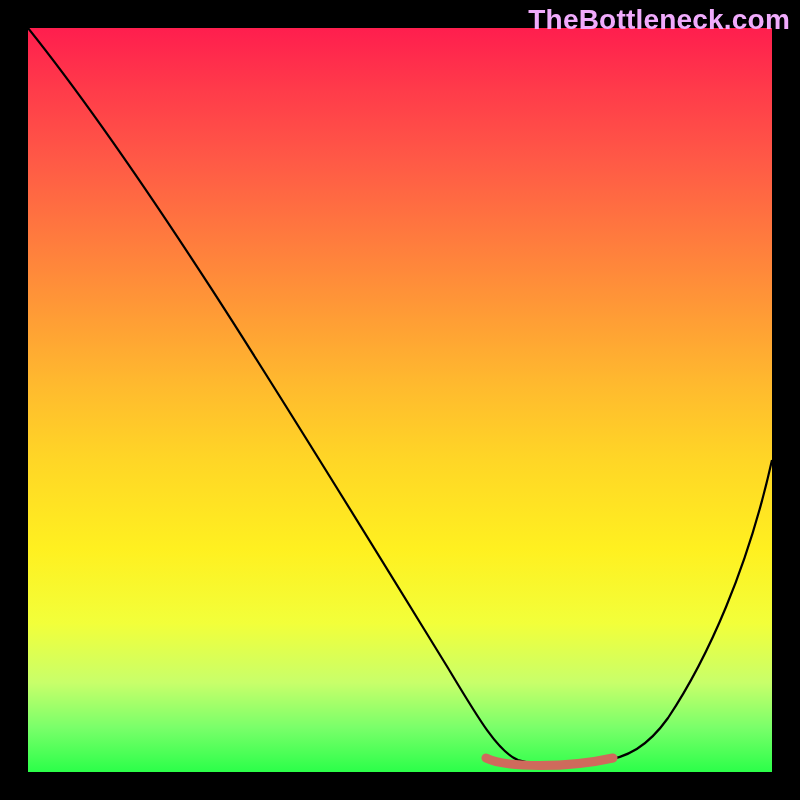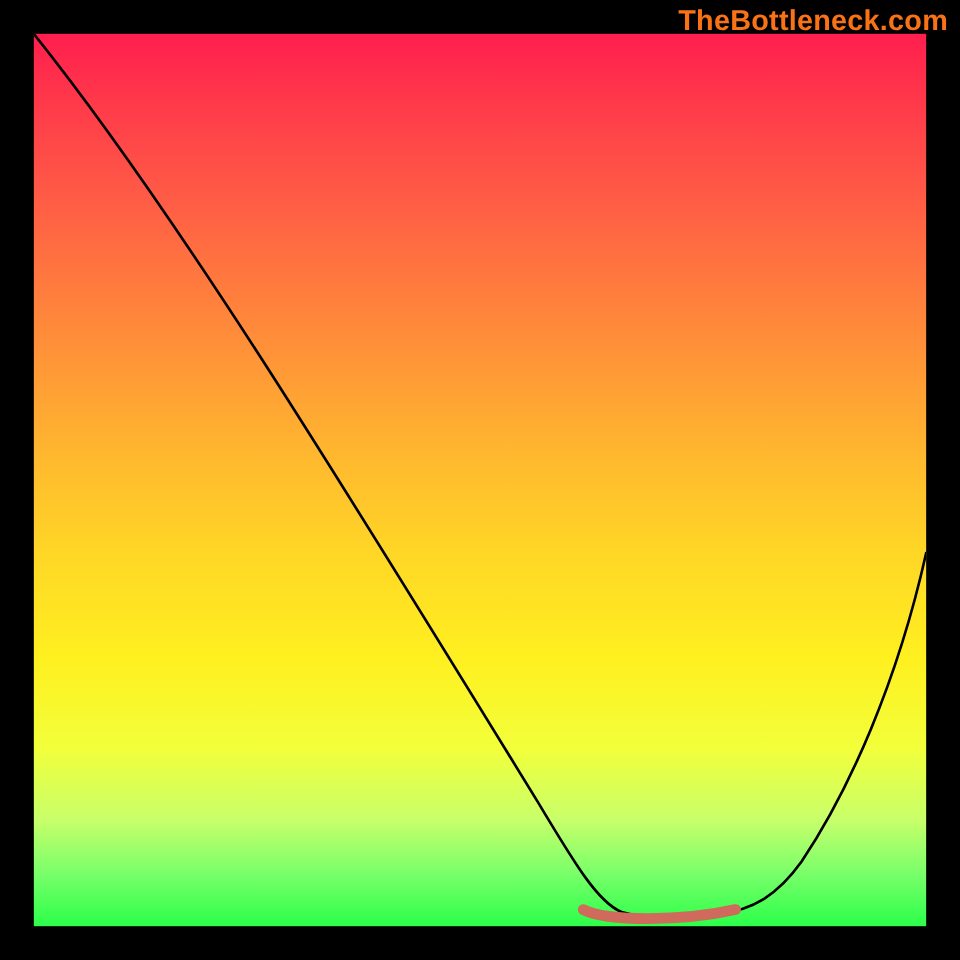--- a/index.html
+++ b/index.html
@@ -42,22 +42,22 @@
       #2bff49 100%);
   }
   .curve {
     position: absolute;
     inset: 0;
   }
   .watermark {
     position: absolute;
     top: 4px;
     right: 10px;
-    color: #f97316;
-    font-size: 24px;
+    color: #f0abfc;
+    font-size: 28px;
     font-weight: 600;
     letter-spacing: 0.2px;
   }
 </style>
 </head>
 <body>
 
 <div class="frame">
   <div class="plot">
     <div class="gradient"></div>

